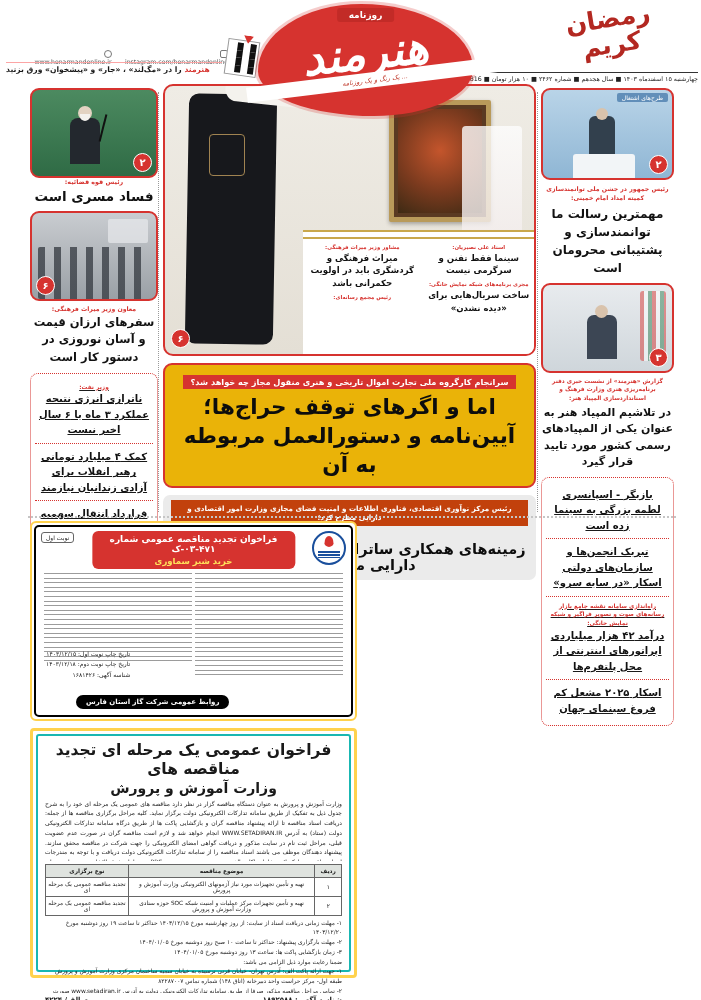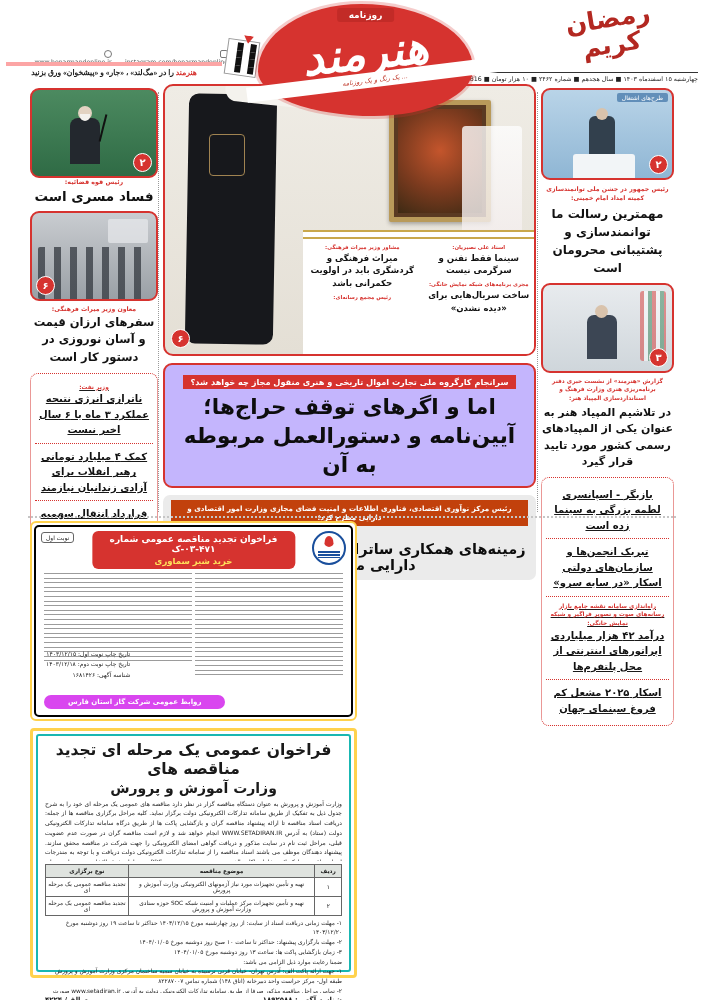--- a/index.html
+++ b/index.html
@@ -10,21 +10,21 @@
   .kicker:empty{display:none;}
   .headline{font-weight:bold;text-align:center;color:#111;}
   
   .ramadan{font-size:25px;font-weight:bold;color:#b32821;transform:rotate(-9deg);
            text-align:center;line-height:1.05;}
   .dateline{border-top:1px solid #333;font-size:6.3px;padding-top:2px;text-align:left;
             color:#222;white-space:nowrap;}
   .social-row{font-size:6.2px;color:#555;display:flex;gap:8px;align-items:center;}
   .mini-ico{display:inline-block;width:6px;height:6px;border:1px solid #777;border-radius:2px;margin-left:2px;vertical-align:-1px;}
   .mini-ico.globe{border-radius:50%;}
-  .tagline-row{border-top:4px solid #fca5a5;font-size:7.6px;font-weight:bold;padding-top:2px;text-align:center;font-family:Liberation Serif, serif;}
+  .tagline-row{border-top:1px solid #fca5a5;font-size:7.6px;font-weight:bold;padding-top:2px;text-align:left;}
   .tagline-row b{color:#d6332f;}
   .qr{width:26px;height:30px;transform:rotate(8deg);border:1px solid #999;background:#fff;
       display:grid;grid-template-columns:repeat(4,1fr);grid-template-rows:repeat(4,1fr);padding:2px;}
   .qr span:nth-child(odd){background:#111;}
   .qr::before{content:"";position:absolute;top:-6px;right:6px;width:10px;height:8px;background:#d6332f;
       clip-path:polygon(0 0,100% 0,50% 100%);}
   .masthead{background:#d6332f;border-radius:48% 52% 46% 54%/60% 58% 42% 40%;
             box-shadow:0 0 0 3px rgba(214,51,47,.25);z-index:8;}
   .masthead .ribbon{position:absolute;top:4px;left:50%;transform:translateX(-50%);
             background:#c22b27;color:#fff;font-size:9px;font-weight:bold;padding:2px 12px;border-radius:3px;}
@@ -39,21 +39,21 @@
          font-size:10px;font-weight:bold;display:flex;align-items:center;justify-content:center;
          border:1.5px solid #fff;z-index:3;}
   .briefs{border:1.6px dotted #d6332f;border-radius:8px;padding:4px 4px;}
   .brief{padding:5px 2px;position:relative;text-align:center;text-decoration:underline;}
   .brief + .brief{border-top:1.4px dotted #d6332f;}
   .brief .bk{font-size:5.8px;line-height:1.5;}
   .brief .bt{font-size:10px;font-weight:bold;line-height:1.55;color:#111;}
   .vsep{border-left:1.6px dotted #9a9a9a;}
   .hsep{border-top:2px dotted #c5c5c5;}
   
-  .lead-box{border:2.5px solid #d6332f;border-radius:9px;background:#c4b5fd;padding:5px 8px 7px;text-align:center;}
+  .lead-box{border:2.5px solid #d6332f;border-radius:9px;background:#eab308;padding:5px 8px 7px;text-align:center;}
   .lead-kicker{display:inline-block;background:#d6332f;color:#fff;font-size:8.2px;font-weight:bold;
                padding:2px 8px;margin-bottom:3px;}
   .lead-headline{font-size:21.5px;font-weight:bold;line-height:1.35;color:#0d0d0d;}
   .second-box{background:#ebebeb;border-radius:7px;padding:5px 8px 7px;text-align:center;margin-top:7px;}
   .second-kicker{display:inline-block;background:#c2410c;color:#fff;font-size:7.2px;font-weight:bold;
                  padding:4px 7px;margin-bottom:15px;}
   .second-headline{font-size:14.5px;font-weight:bold;color:#0d0d0d;}
   
   .overlay-panel{position:absolute;background:#fff;border-top:2px solid #c9a84c;box-shadow:0 -5px 0 #fff,0 -7px 0 #c9a84c;
                  padding:5px 6px 4px;display:grid;grid-template-columns:1fr 1fr;gap:0 10px;z-index:2;}
@@ -68,21 +68,21 @@
   .gas-title-band{position:absolute;top:4px;left:50%;transform:translateX(-50%);width:62%;background:#d6332f;
                   border-radius:6px;color:#fff;text-align:center;padding:3px 4px;}
   .gas-title-band .t1{font-size:9px;font-weight:bold;}
   .gas-title-band .t2{font-size:8.5px;font-weight:bold;color:#ffe25a;margin-top:2px;}
   .note-chip{border:1px solid #666;border-radius:3px;font-size:6px;padding:1px 4px;background:#fff;color:#222;}
   .gas-logo{width:30px;height:30px;border-radius:50%;border:2px solid #1a4f9c;position:relative;background:#fff;}
   .gas-logo::before{content:"";position:absolute;left:50%;top:3px;transform:translateX(-50%);
                     width:9px;height:11px;background:#d6332f;border-radius:50% 50% 50% 50%/65% 65% 35% 35%;}
   .gas-logo::after{content:"";position:absolute;left:4px;right:4px;bottom:5px;height:7px;
                    background:repeating-linear-gradient(to bottom,#1a4f9c 0,#1a4f9c 1.6px,#fff 1.6px,#fff 3.2px);}
-  .red-pill{background:#d946ef;color:#fff;font-size:7px;font-weight:bold;border-radius:8px;padding:3px 24px;}
+  .red-pill{background:#000000;color:#fff;font-size:7px;font-weight:bold;border-radius:8px;padding:3px 10px;margin-left:32px;}
   .edu-outer{border:3px solid #ffd24d;border-radius:4px;padding:3px;background:#fff;}
   .edu-inner{border:2px solid #19b7b2;border-radius:3px;padding:5px 7px 4px;height:100%;box-sizing:border-box;position:relative;}
   .edu-title1{font-size:15.5px;font-weight:bold;text-align:center;line-height:1.25;}
   .edu-title2{font-size:14px;font-weight:bold;text-align:center;}
   .edu-body{font-size:6px;line-height:1.62;text-align:justify;color:#222;margin-top:3px;}
   .edu-table{width:100%;border-collapse:collapse;margin-top:3px;font-size:5.8px;}
   .edu-table th,.edu-table td{border:.8px solid #666;padding:3px 2px;text-align:center;}
   .edu-table th{background:#dfe3df;font-weight:bold;}
   .edu-terms{font-size:5.9px;line-height:1.65;color:#222;margin-top:3px;}
   .edu-footer{display:flex;justify-content:space-between;font-size:7px;font-weight:bold;margin-top:3px;}

